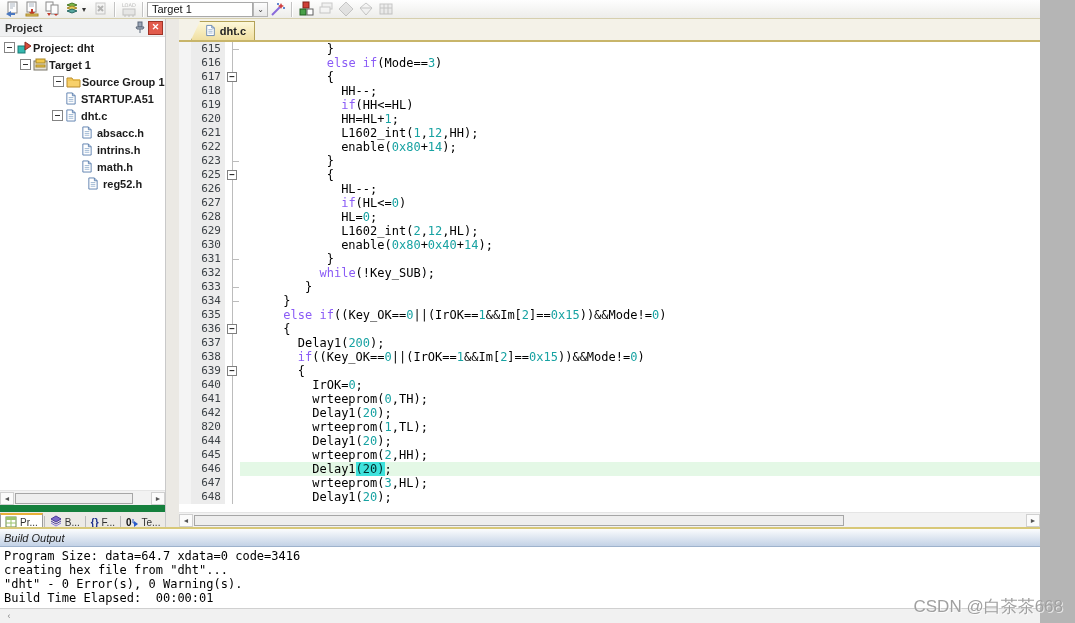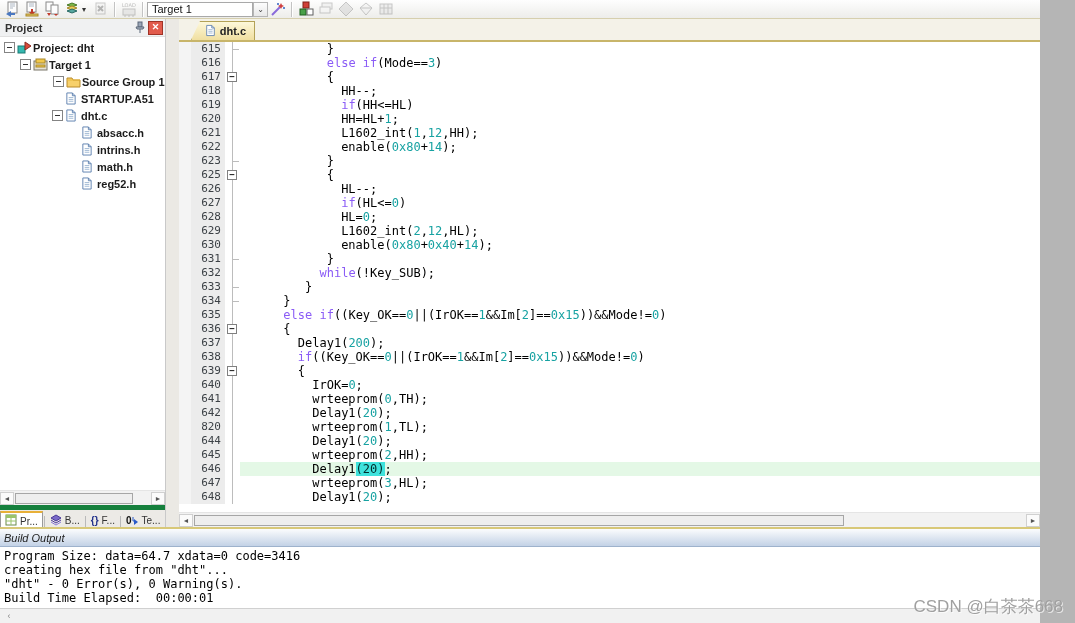--- a/index.html
+++ b/index.html
@@ -33,21 +33,21 @@
   .tree{height:451px;overflow:hidden;background:#fff;padding-top:2px;}
   .trow{height:17px;display:flex;align-items:center;font-size:11px;font-weight:bold;color:#1c1c1c;white-space:nowrap;}
   .texp{width:11px;height:11px;flex:0 0 auto;margin-right:2px;position:relative;}
   .texp.minus{border:1px solid #848484;background:#fff;box-sizing:border-box;}
   .texp.minus::after{content:"";position:absolute;left:2px;top:4px;width:5px;height:1px;background:#333;}
   .ticon{width:16px;flex:0 0 auto;display:flex;align-items:center;}
   .hscroll{height:15px;background:#f2f2f2;display:flex;align-items:center;border-top:1px solid #e5e5e5;box-sizing:border-box;}
   .sb-btn{width:14px;height:13px;background:#fbfbfb;border:1px solid #d0d0d0;color:#555;
     font-size:7px;display:flex;align-items:center;justify-content:center;box-sizing:border-box;flex:0 0 auto;}
   .sb-thumb{height:11px;background:#eeeeee;border:1px solid #a6a6a6;box-sizing:border-box;flex:0 0 auto;}
-  .pane-tabs{height:25px;background:#eceae6;display:flex;align-items:flex-end;padding-top:2px;border-top:5px solid #15803d;box-sizing:border-box;}
+  .pane-tabs{height:25px;background:#eceae6;display:flex;align-items:center;padding-top:2px;border-top:7px solid #15803d;box-sizing:border-box;}
   .ptab{height:19px;display:flex;align-items:center;font-size:10px;color:#333;padding:0 4px;gap:3px;white-space:nowrap;}
   .ptab.active{background:#fff;border:1px solid #9a9a9a;border-top:2px solid #e8b038;box-sizing:border-box;}
   .ptab .glyph{font-weight:bold;color:#20308a;font-size:10px;}
   .ptab-sep{width:1px;height:14px;background:#b9b9b9;margin:2px 1px 0 1px;}
 
   .splitter{position:absolute;left:166px;top:19px;width:13px;height:508px;background:#ebe9e4;}
 
   
   .editor{position:absolute;left:179px;top:19px;width:861px;height:508px;background:#fff;}
   .edit-tabbar{position:absolute;left:0;top:0;right:0;height:23px;background:#f4f2e8;
@@ -282,21 +282,21 @@
             <span class="texp"></span>
             <span class="ticon">
               <svg width="12" height="13" viewBox="0 0 13 14">
                 <path d="M2 1h6l3 3v9H2z" fill="#fff" stroke="#5b7fae"></path>
                 <path d="M8 1v3h3" fill="none" stroke="#5b7fae"></path>
                 <path d="M4 6h5M4 8h5M4 10h5" stroke="#9db6d2"></path>
               </svg>
             </span>
             <span>math.h</span>
           </div>
-          <div class="trow" style="padding-left: 68px;">
+          <div class="trow" style="padding-left: 68px; margin-left: 6px;">
             <span class="texp"></span>
             <span class="ticon">
               <svg width="12" height="13" viewBox="0 0 13 14">
                 <path d="M2 1h6l3 3v9H2z" fill="#fff" stroke="#5b7fae"></path>
                 <path d="M8 1v3h3" fill="none" stroke="#5b7fae"></path>
                 <path d="M4 6h5M4 8h5M4 10h5" stroke="#9db6d2"></path>
               </svg>
             </span>
             <span>reg52.h</span>
           </div>

